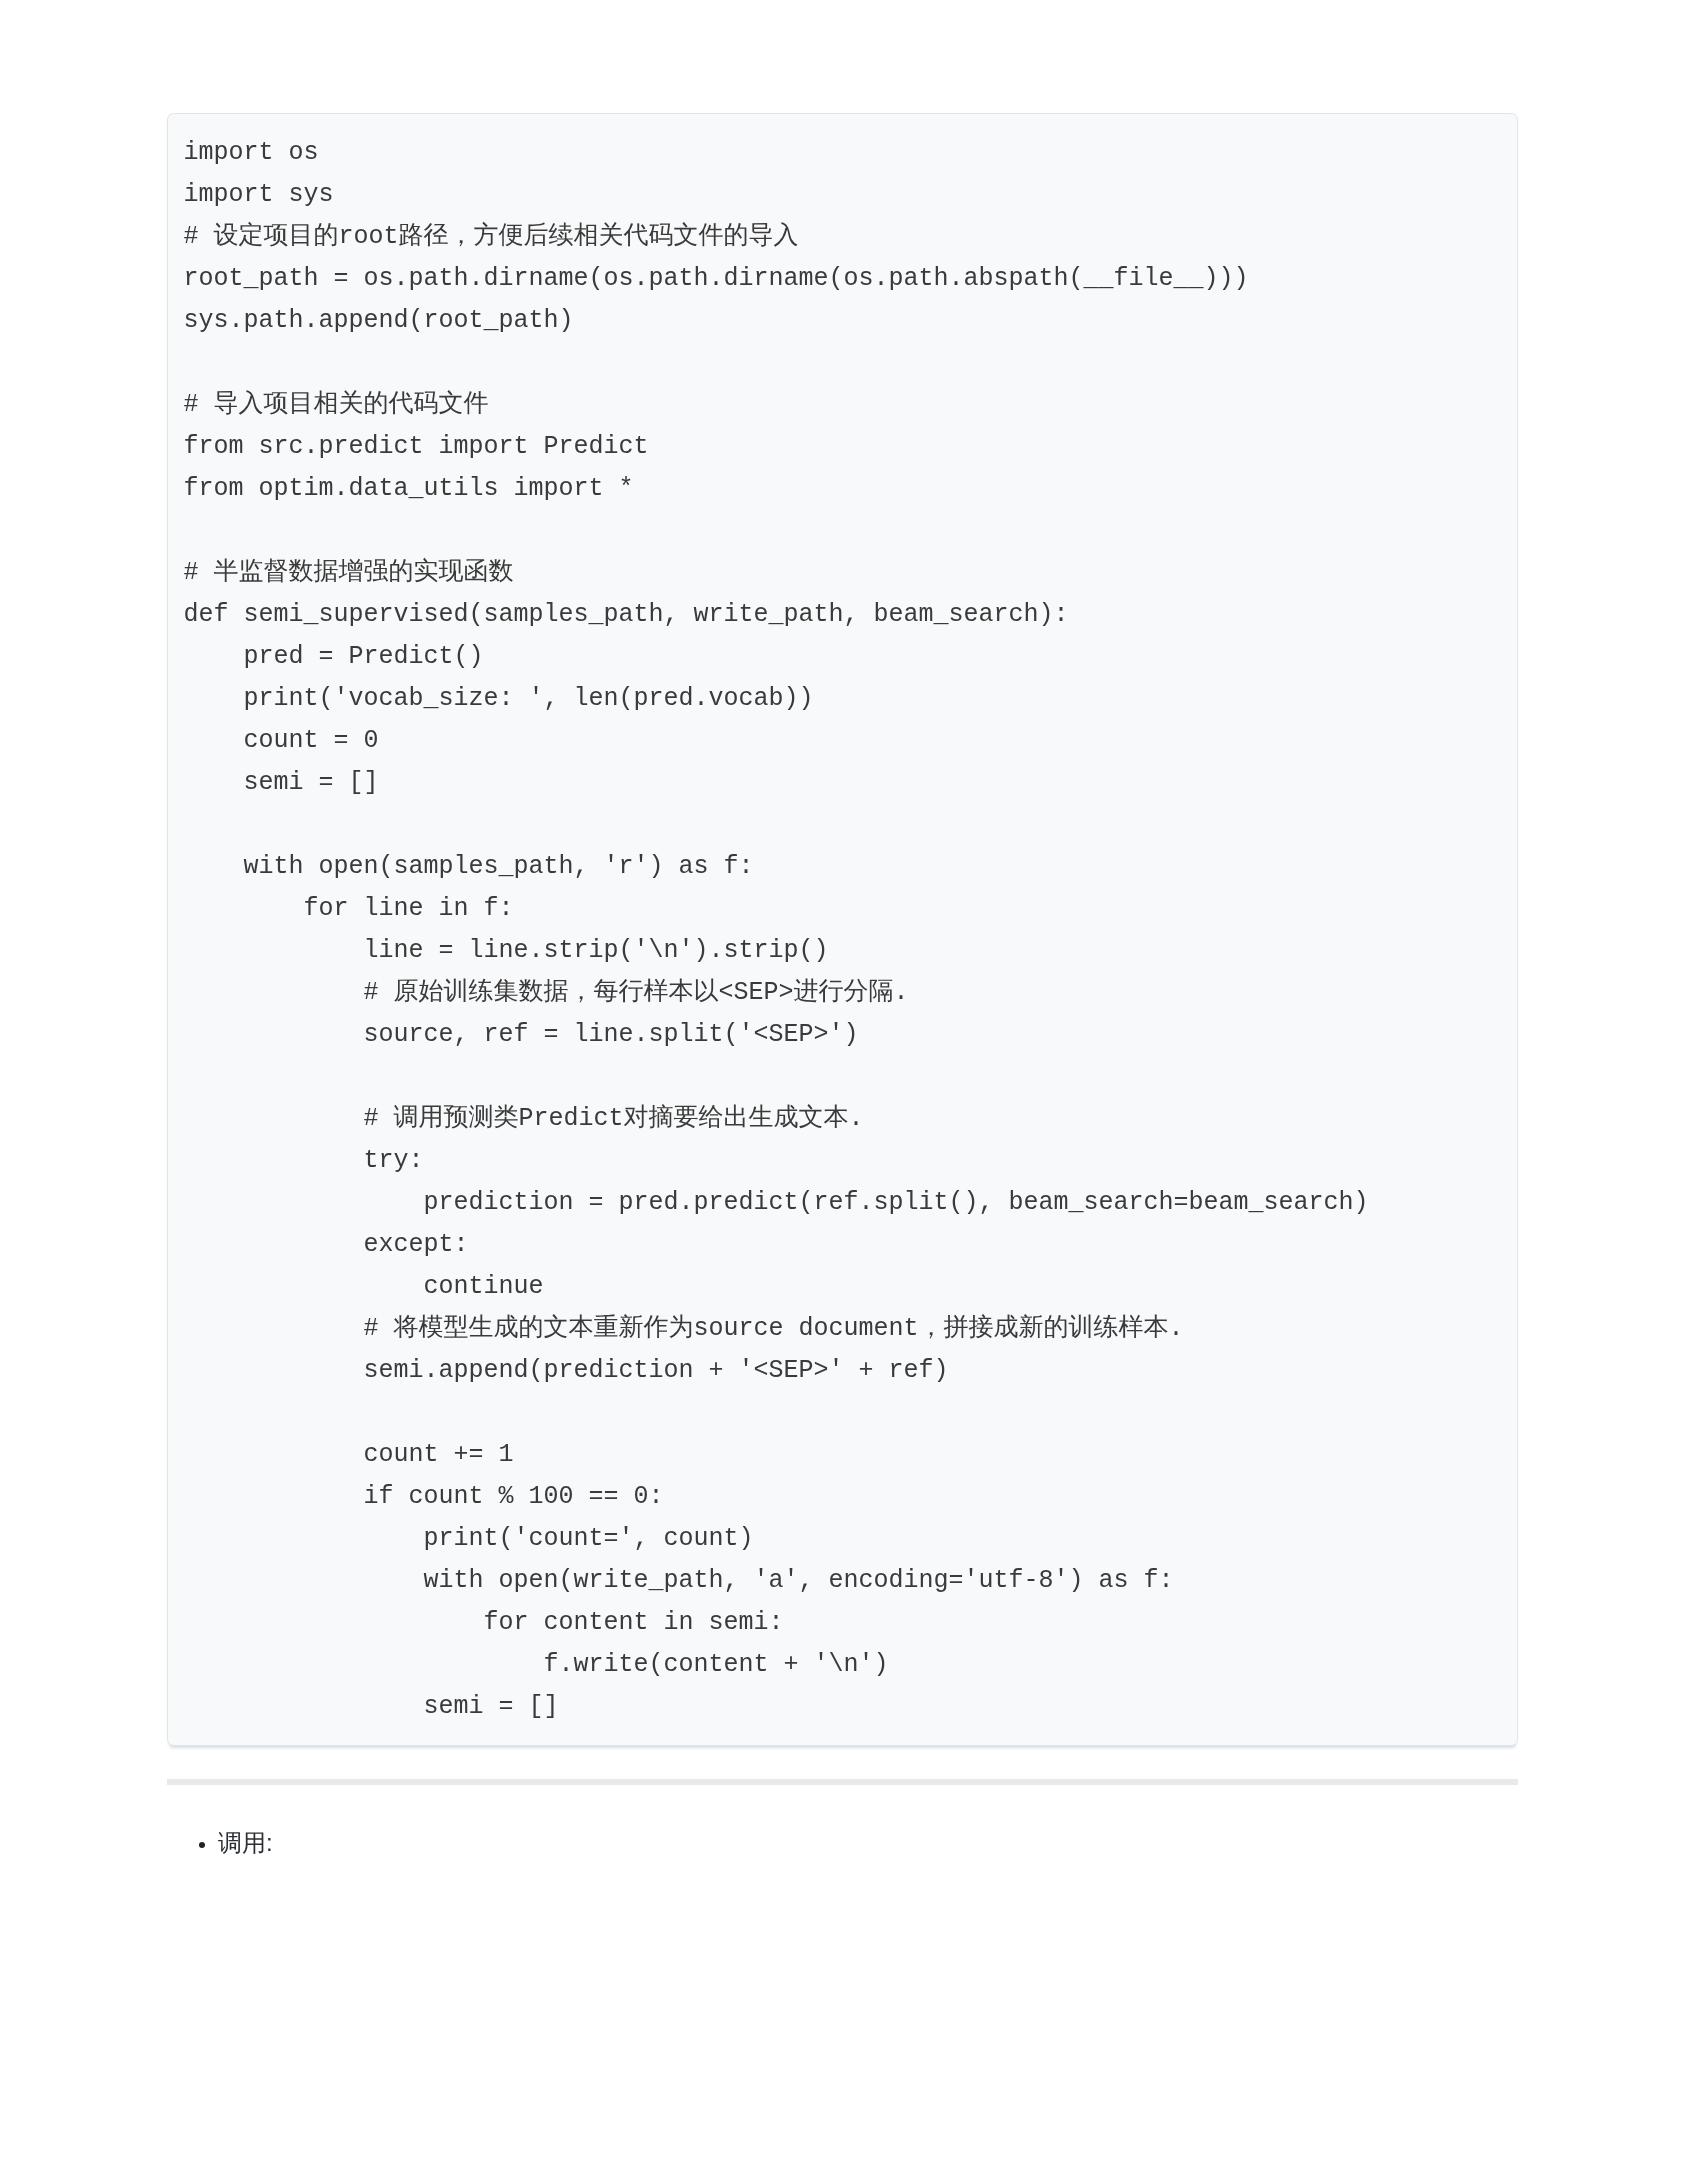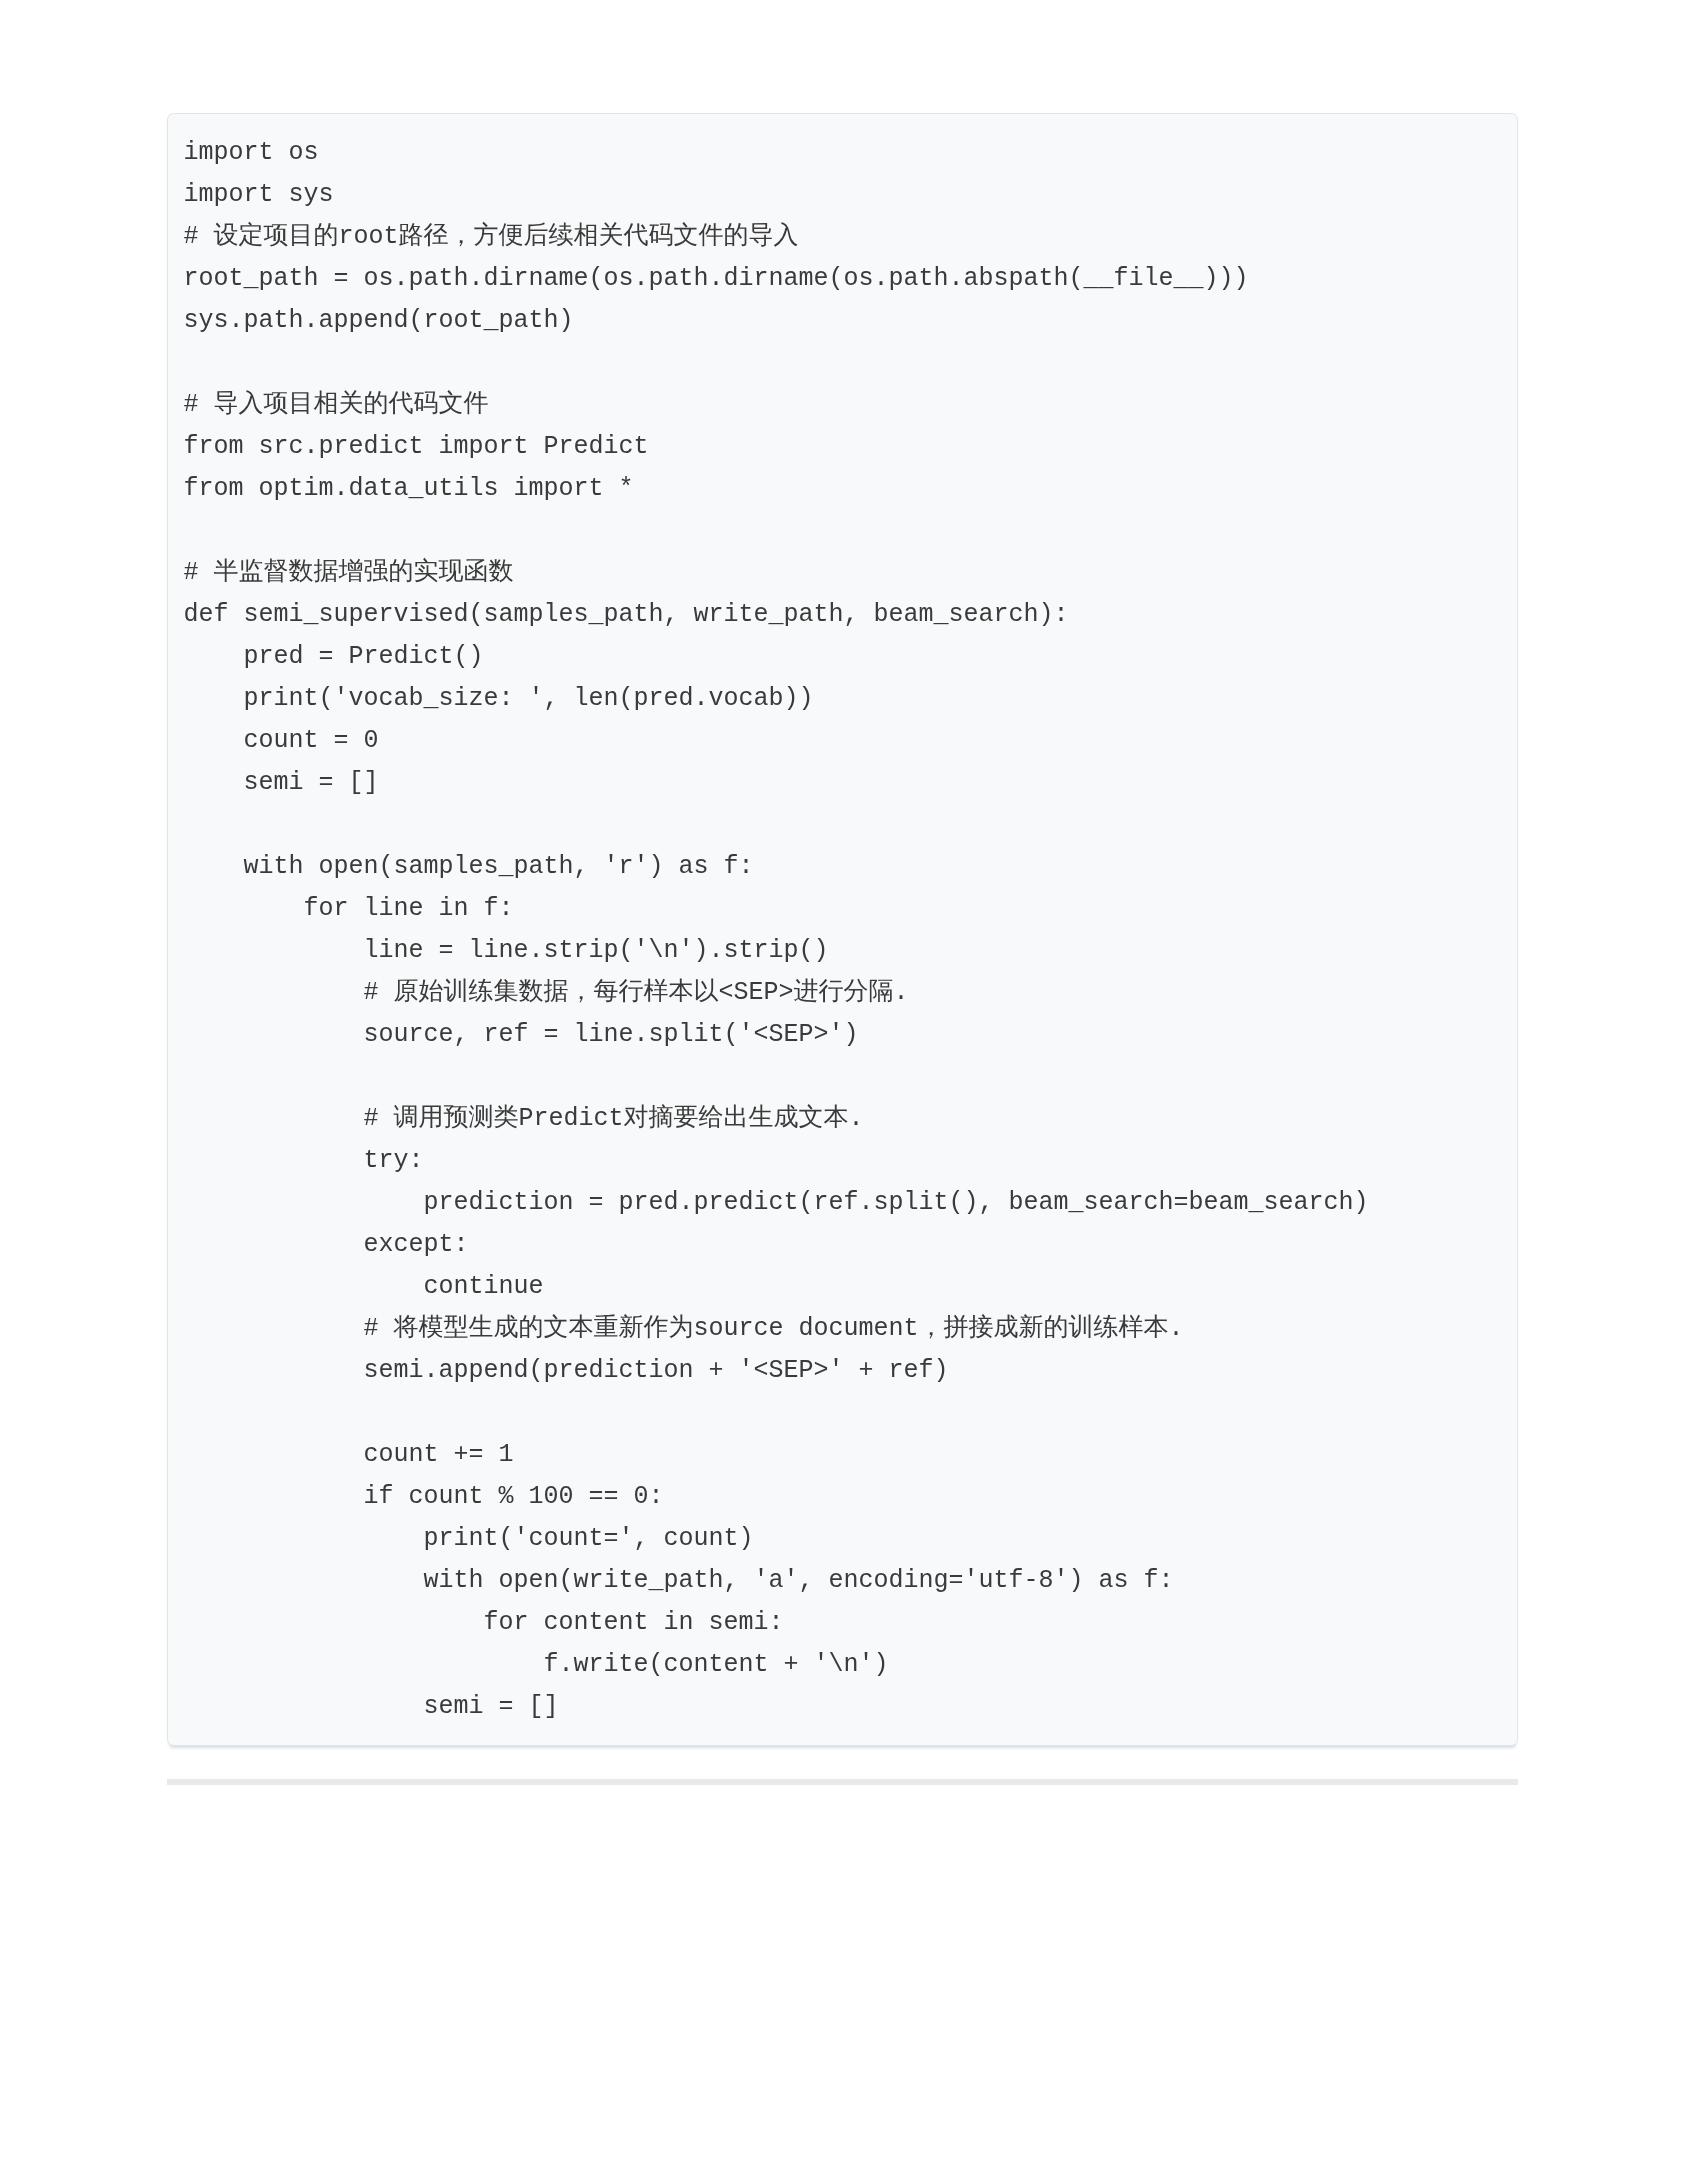--- a/index.html
+++ b/index.html
@@ -104,15 +104,18 @@
             count += 1
             if count % 100 == 0:
                 print('count=', count)
                 with open(write_path, 'a', encoding='utf-8') as f:
                     for content in semi:
                         f.write(content + '\n')
                 semi = []</code></pre>
 
   <hr class="section-divider">
 
+  <ul class="bullet-list">
+    <li>调用:</li>
+  </ul>
 
 </div>
 
 
 </body></html>

